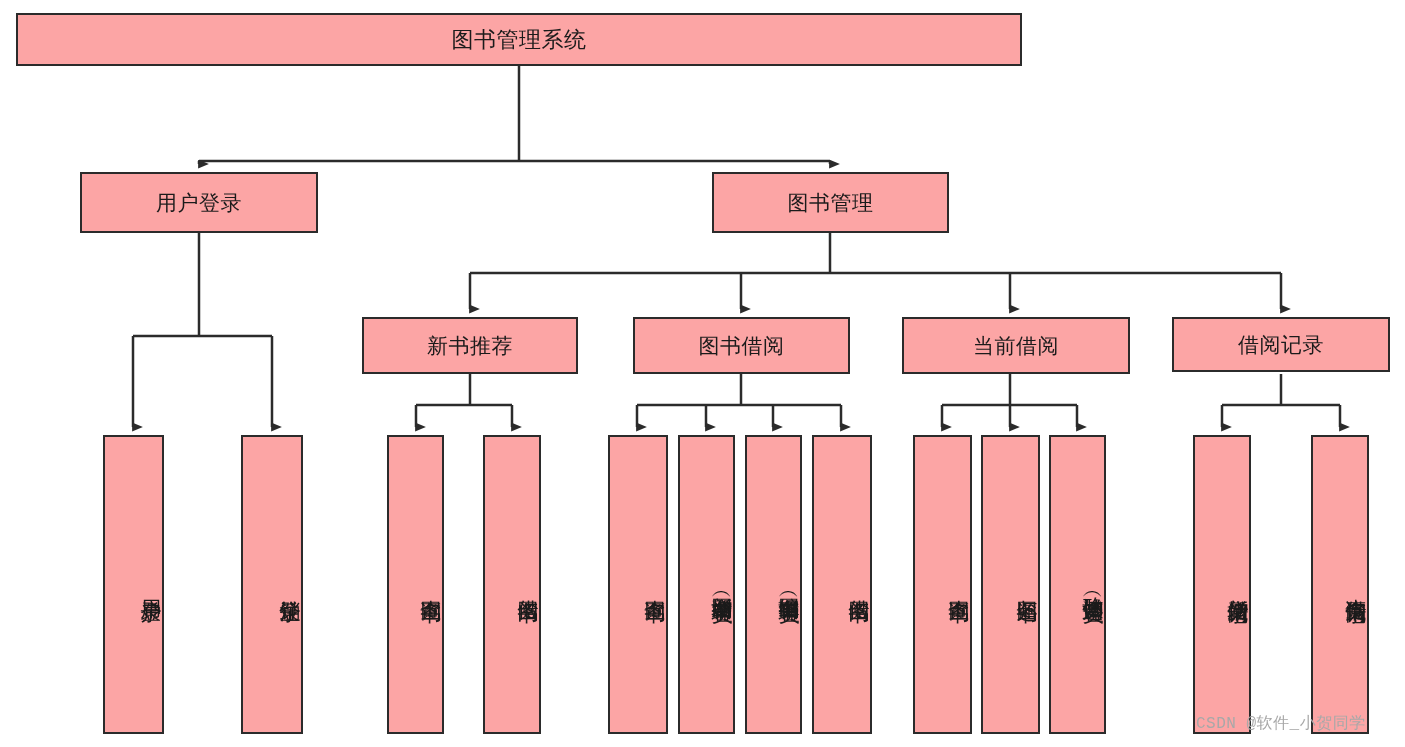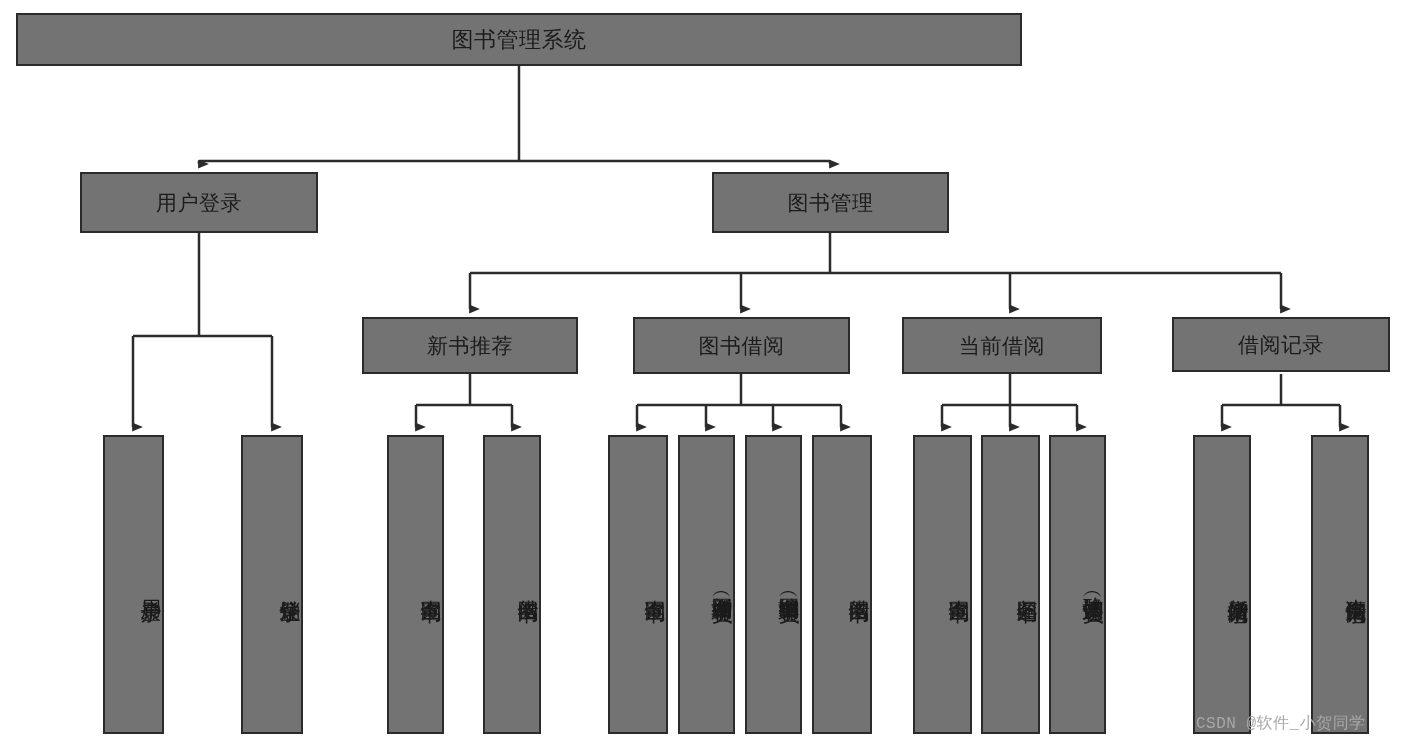--- a/index.html
+++ b/index.html
@@ -20,21 +20,21 @@
   svg.edges {
     position: absolute;
     left: 0;
     top: 0;
     width: 1405px;
     height: 747px;
   }
   .node {
     position: absolute;
     box-sizing: border-box;
-    background: #737373;
+    background: #fca5a5;
     border: 2.5px solid #2b2b2b;
     display: flex;
     align-items: center;
     justify-content: center;
     color: #1b1b1b;
   }
   .node.horiz {
     font-size: 21px;
     letter-spacing: 0.5px;
   }
@@ -130,21 +130,21 @@
   <div class="node horiz" style="left: 712px; top: 172px; width: 237px; height: 61px;">
     <span>图书管理</span>
   </div>
 
   <div class="node horiz" style="left: 362px; top: 317px; width: 216px; height: 57px;">
     <span>新书推荐</span>
   </div>
   <div class="node horiz" style="left: 633px; top: 317px; width: 217px; height: 57px; text-align: right;">
     <span>图书借阅</span>
   </div>
-  <div class="node horiz" style="left: 902px; top: 317px; width: 200px; height: 57px;">
+  <div class="node horiz" style="left: 902px; top: 317px; width: 228px; height: 57px;">
     <span>当前借阅</span>
   </div>
   <div class="node horiz" style="left: 1172px; top: 317px; width: 218px; height: 55px;">
     <span>借阅记录</span>
   </div>
 
   <div class="node vert" style="left: 103px; top: 435px; width: 61px; height: 299px;">
     <span class="vlabel">用户登录</span>
   </div>
   <div class="node vert" style="left: 241px; top: 435px; width: 62px; height: 299px;">

